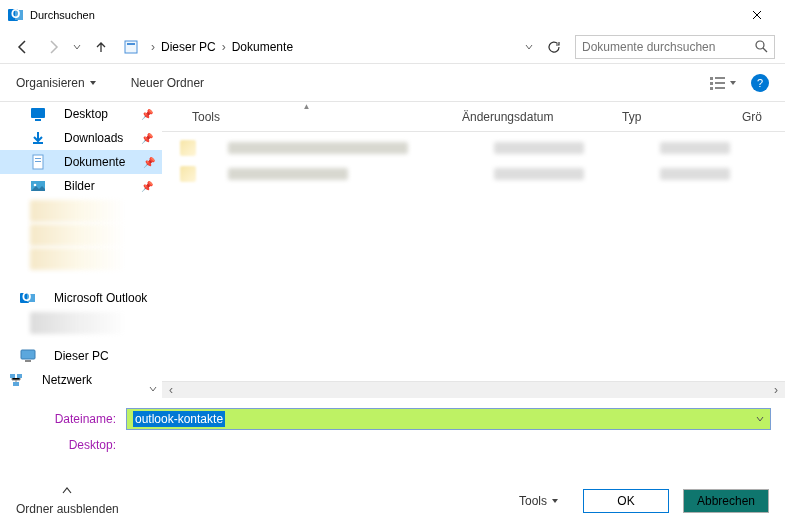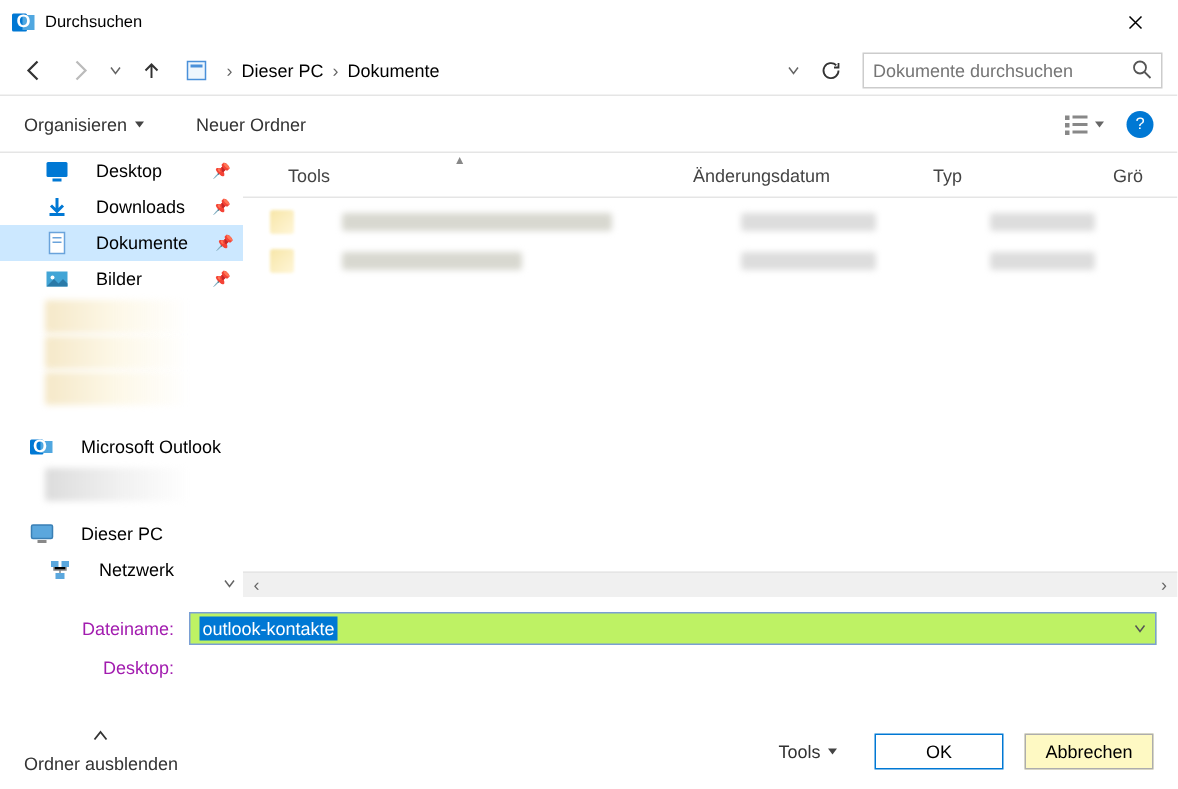--- a/index.html
+++ b/index.html
@@ -67,21 +67,21 @@
 .form-field { flex:1; height:22px; border:1px solid #7a9fd4; display:flex; align-items:center; padding:0 6px; position:relative; background:#bef264;}
 .form-field.plain { border:1px solid #ccc; background:#f0f0f0;}
 .form-field .val { flex:1; }
 .form-field .sel { background:#0078d4; color:#fff; padding:1px 2px;}
 .form-field .dd { color:#555; cursor:pointer;}
 
 .footer { position:absolute; bottom:0; left:0; right:0; height:50px; display:flex; align-items:center; justify-content:space-between; padding: 0 16px; }
 .footer-left { display:flex; align-items:center; gap:6px; cursor:pointer; color:#333;flex-direction:column;}
 .footer-right { display:flex; align-items:center; gap: 14px;}
 .tools-btn { display:flex; align-items:center; gap:4px; cursor:pointer; color:#333; margin-right:10px;}
-.btn { min-width: 86px; height: 24px; border:1px solid #adadad; background:#fef9c3; display:flex; align-items:center; justify-content:center; cursor:pointer;}
+.btn { min-width: 86px; height: 24px; border:1px solid #adadad; background:#0f766e; display:flex; align-items:center; justify-content:center; cursor:pointer;}
 .btn.primary { border:1px solid #0078d4; background:#fff;}
 
 svg { display:block; }
 </style>
 </head>
 <body>
 
 <div class="titlebar">
   <div class="titlebar-left">
     <span class="titlebar-icon">
@@ -245,21 +245,21 @@
     <div style="height:8px;"></div>
     <div class="tree-item" style="padding-left:20px;">
       <span class="ticon">
           <svg width="16" height="16" viewBox="0 0 16 16">
             <rect x="1" y="2" width="14" height="9" rx="1" fill="#5ba7dd" stroke="#3a7fb5"></rect>
             <rect x="5" y="12" width="6" height="2" fill="#888"></rect>
           </svg>
         </span>
       <span>Dieser PC</span>
     </div>
-    <div class="tree-item" style="padding-left:32px;">
+    <div class="tree-item" style="padding-left:8px;">
       <span class="ticon">
           <svg width="16" height="16" viewBox="0 0 16 16">
             <rect x="2" y="2" width="5" height="4" fill="#5ba7dd"></rect>
             <rect x="9" y="2" width="5" height="4" fill="#5ba7dd"></rect>
             <rect x="5" y="10" width="6" height="4" fill="#5ba7dd"></rect>
             <path d="M4 6 L4 8 L12 8 L12 6 M8 8 L8 10" stroke="#888" stroke-width="1"></path>
           </svg>
         </span>
       <span>Netzwerk</span>
     </div>

